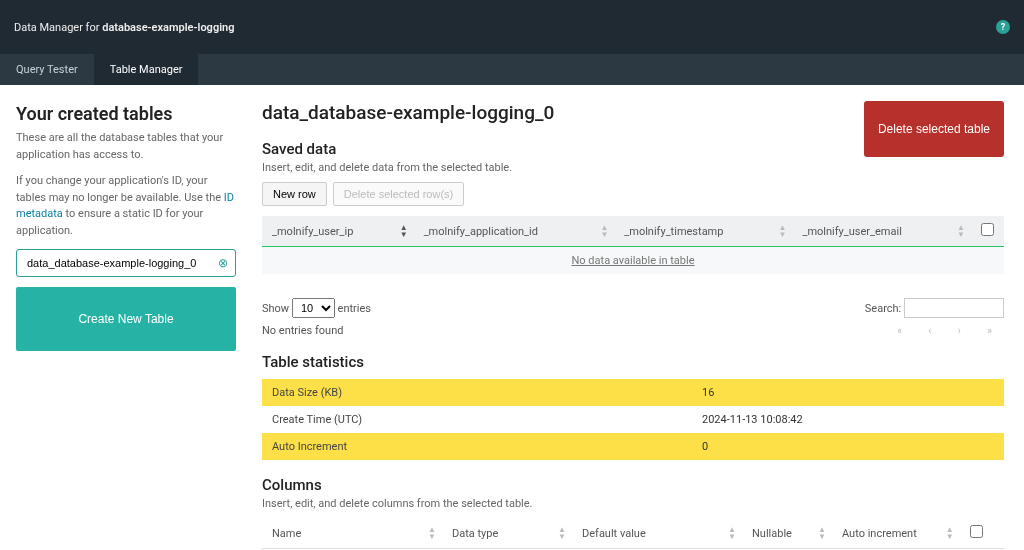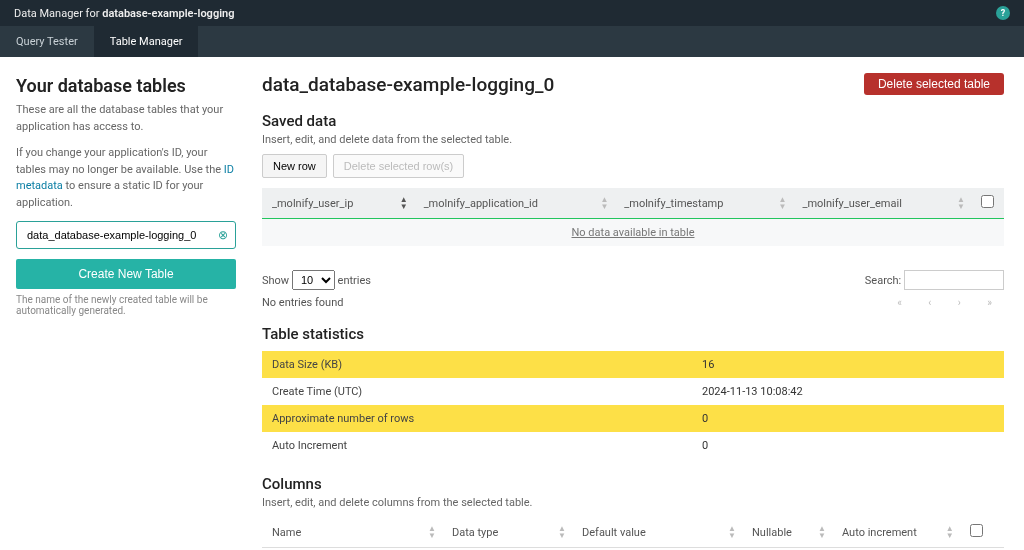--- a/index.html
+++ b/index.html
@@ -1,36 +1,36 @@
 <!DOCTYPE html>
 <html><head>
 <meta charset="utf-8">
 <style>
 * { box-sizing: border-box; margin: 0; padding: 0; }
 body { font-family: -apple-system, "Segoe UI", Roboto, Arial, sans-serif; font-size: 12px; color: #333; background: #fff; width: 1024px; }
-.topbar { background: #1f2a33; color: #eee; padding: 6px 14px; display: flex; align-items: center; justify-content: space-between; font-size: 11px; }
+.topbar { background: #1f2a33; color: #eee; padding: 20px 14px; display: flex; align-items: center; justify-content: space-between; font-size: 11px; }
 .topbar .title { font-weight: 400; }
 .topbar .title b { font-weight: 600; }
 .help-icon { display: inline-flex; width: 14px; height: 14px; border-radius: 50%; background: #2aa198; color: #fff; font-size: 9px; align-items: center; justify-content: center; font-weight: bold; }
 .tabs { background: #2c3942; display: flex; font-size: 11px; }
 .tabs .tab { padding: 9px 16px; color: #c9d1d6; cursor: pointer; }
 .tabs .tab.active { background: #1f2a33; color: #fff; }
 .layout { display: flex; }
 .sidebar { width: 252px; padding: 18px 16px; border-right: none; }
 .sidebar h2 { font-size: 18px; font-weight: 600; color: #222; margin-bottom: 6px; }
 .sidebar .desc { font-size: 11px; color: #666; line-height: 1.5; margin-bottom: 10px; }
 .sidebar .desc a { color: #0a7ea4; text-decoration: none; }
 .table-select { position: relative; margin-bottom: 10px; }
 .table-select input { width: 100%; padding: 7px 26px 7px 10px; border: 1px solid #2aa198; border-radius: 3px; font-size: 11px; outline: none; }
 .table-select .clear { position: absolute; right: 8px; top: 50%; transform: translateY(-50%); color: #2aa198; cursor: pointer; font-size: 12px; }
-.btn-create { width: 100%; background: #26b3a6; color: #fff; border: none; padding: 8px; font-size: 12px; border-radius: 2px; cursor: pointer; }
+.btn-create { width: 100%; background: #26b3a6; color: #fff; border: none; padding: 25px; font-size: 12px; border-radius: 2px; cursor: pointer; }
 .sidebar .note { font-size: 10px; color: #888; margin-top: 5px; }
 .main { flex: 1; padding: 16px 20px 24px 10px; position: relative; }
 .main h1 { font-size: 19px; font-weight: 500; color: #222; }
-.btn-delete { position: absolute; top: 16px; right: 20px; background: #b7312c; color: #fff; border: none; padding: 4px 14px; font-size: 12px; border-radius: 3px; cursor: pointer; }
+.btn-delete { position: absolute; top: 16px; right: 20px; background: #b7312c; color: #fff; border: none; padding: 21px 14px; font-size: 12px; border-radius: 3px; cursor: pointer; }
 .section-title { font-size: 15px; font-weight: 500; color: #222; margin-top: 16px; }
 .section-desc { font-size: 11px; color: #666; margin-top: 3px; margin-bottom: 8px; }
 .btn-row { display: flex; gap: 6px; margin-bottom: 10px; }
 .btn-sm { padding: 5px 10px; font-size: 11px; border: 1px solid #ccc; background: #f5f5f5; border-radius: 2px; cursor: pointer; }
 .btn-sm.disabled { color: #bbb; background: #fafafa; cursor: default; }
 .data-table { width: 100%; border-collapse: collapse; font-size: 11px; }
 .data-table th { background: #eef0f1; padding: 7px 10px; text-align: left; font-weight: 400; color: #555; position: relative; }
 .data-table th .sort { position: absolute; right: 6px; top: 50%; transform: translateY(-50%); color: #bbb; font-size: 8px; line-height: 7px; }
 .data-table th .sort.active-up { color: #555; }
 .data-table td { padding: 7px 10px; border-top: 1px solid #22c55e; text-decoration: underline; }
@@ -62,31 +62,30 @@
   <span class="help-icon">?</span>
 </div>
 
 <div class="tabs">
   <div class="tab">Query Tester</div>
   <div class="tab active">Table Manager</div>
 </div>
 
 <div class="layout">
   <aside class="sidebar">
-    <h2>Your database tables</h2>
+    <h2>Your created tables</h2>
     <p class="desc">These are all the database tables that your application has access to.</p>
     <p class="desc">
       <span>If you change your application's ID, your tables may no longer be available. Use the </span><a href="#">ID metadata</a><span> to ensure a static ID for your application.</span>
     </p>
     <div class="table-select">
       <input type="text" value="data_database-example-logging_0" style="">
       <span class="clear">⊗</span>
     </div>
     <button class="btn-create">Create New Table</button>
-    <p class="note">The name of the newly created table will be automatically generated.</p>
   </aside>
 
   <main class="main">
     <h1>data_database-example-logging_0</h1>
     <button class="btn-delete">Delete selected table</button>
 
     <h3 class="section-title">Saved data</h3>
     <p class="section-desc">Insert, edit, and delete data from the selected table.</p>
     <div class="btn-row">
       <button class="btn-sm">New row</button>
@@ -129,24 +128,20 @@
       <tbody>
           <tr>
             <td>Data Size (KB)</td>
             <td>16</td>
           </tr>
       <tr>
             <td>Create Time (UTC)</td>
             <td>2024-11-13 10:08:42</td>
           </tr>
       <tr>
-            <td>Approximate number of rows</td>
-            <td>0</td>
-          </tr>
-      <tr>
             <td>Auto Increment</td>
             <td>0</td>
           </tr>
     </tbody>
       </table>
 
     <h3 class="section-title">Columns</h3>
     <p class="section-desc">Insert, edit, and delete columns from the selected table.</p>
     <table class="cols-table">
       <thead>

